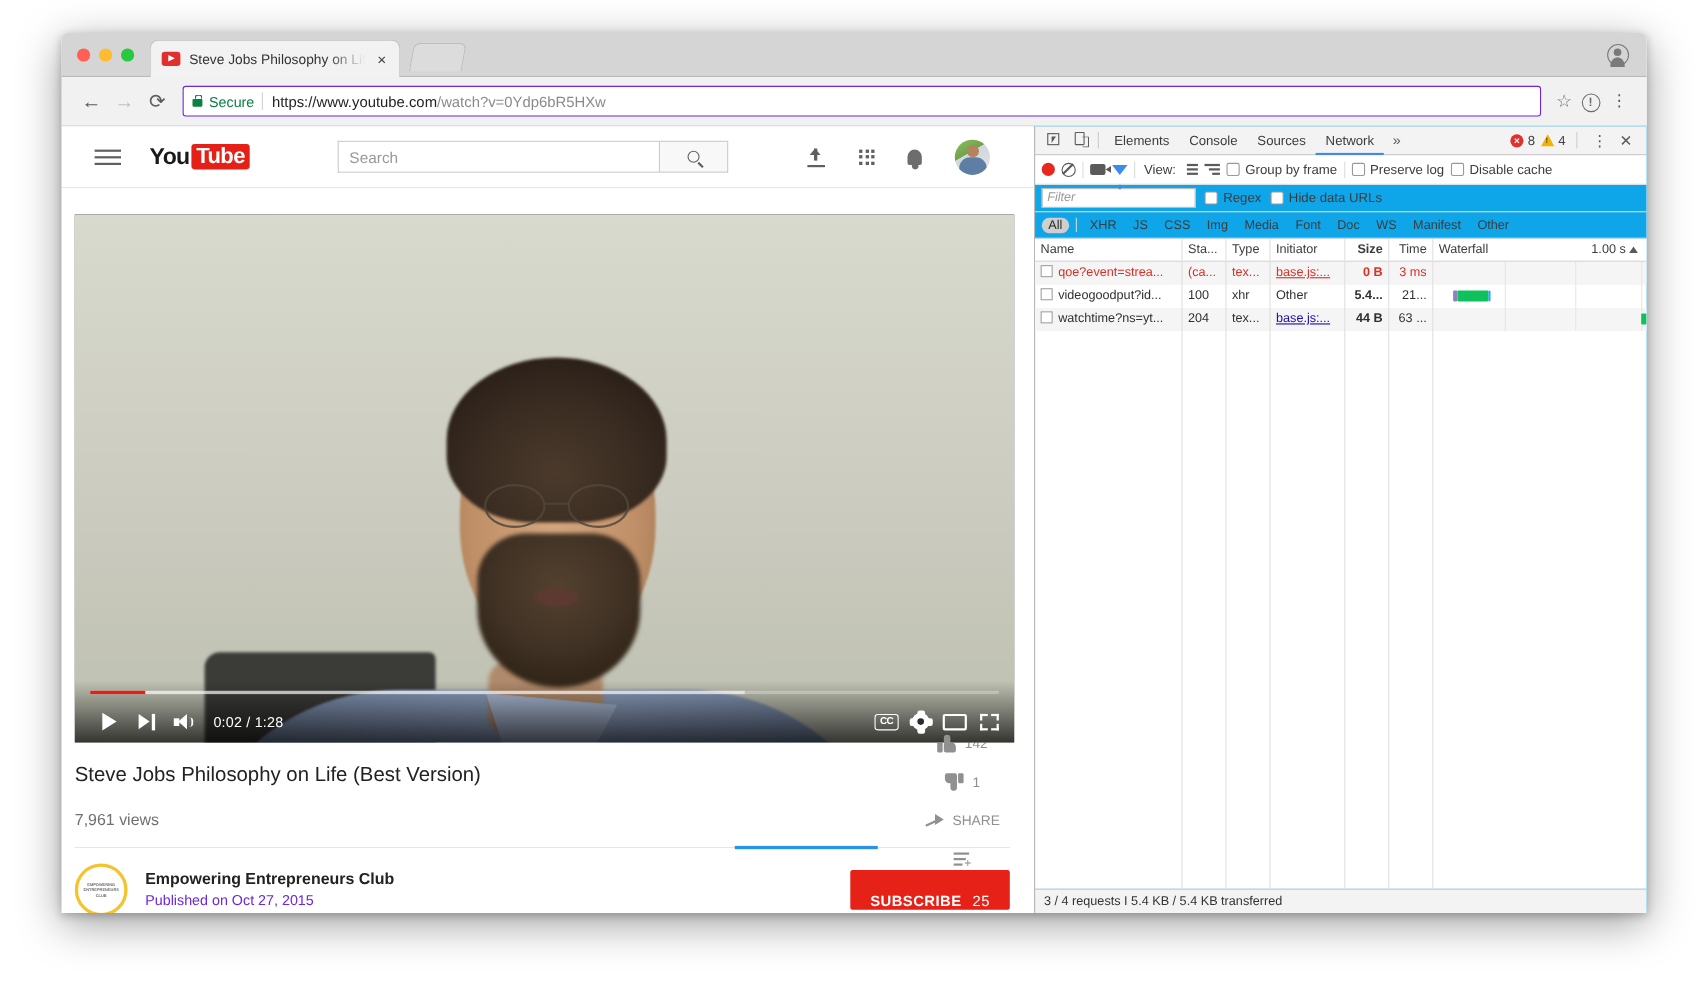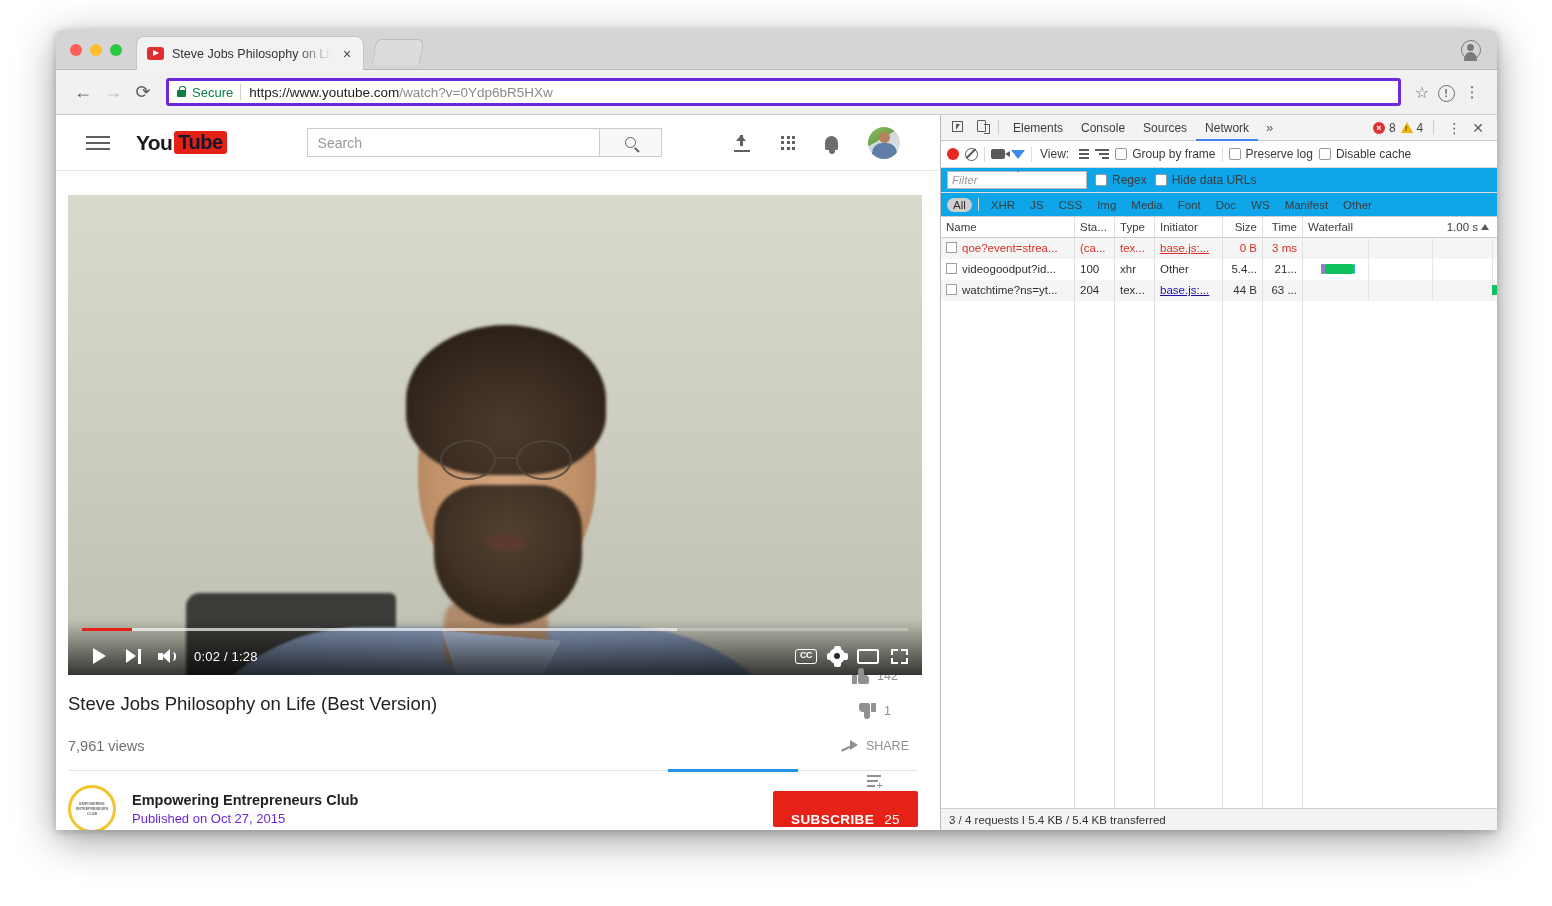--- a/index.html
+++ b/index.html
@@ -90,21 +90,21 @@
     border-bottom: 1px solid #cfcfcf;
   }
   .navbtn {
     width: 30px; height: 30px; flex: none;
     display: flex; align-items: center; justify-content: center;
     color: #5b5b5b; font-size: 18px; line-height: 1;
   }
   .navbtn.dim { color: #c0c0c0; }
   .omnibox {
     flex: 1; height: 28px; margin: 0 10px 0 8px;
-    background: #fff; border: 3px solid #6d28d9; border-radius: 3px;
+    background: #fff; border: 1px solid #6d28d9; border-radius: 3px;
     display: flex; align-items: center; padding: 0 8px;
     font-size: 13.5px; overflow: hidden;
   }
   .lock {
     width: 9px; height: 7px; background: #0b8043; border-radius: 1px;
     position: relative; flex: none; margin-right: 6px; margin-top: 2px;
   }
   .lock::before {
     content:''; position:absolute; left: 2px; top: -4px; width: 5px; height: 5px;
     border: 1.6px solid #0b8043; border-bottom: none; border-radius: 3px 3px 0 0;
@@ -135,21 +135,21 @@
     border-bottom: 1px solid #e8e8e8; background: #fff;
   }
   .hamburger { width: 24px; margin-left: 12px; margin-right: 26px; }
   .hamburger i { display: block; height: 2px; background: #5f5f5f; margin: 4px 0; }
   .yt-logo { display: flex; align-items: center; font-size: 0; }
   .yt-you {
     font-family: "Liberation Sans", sans-serif; font-weight: bold;
     font-size: 21px; color: #1a1a1a; letter-spacing: -.6px;
   }
   .yt-tube {
-    background: #e52117; color: #0f172a; font-weight: bold; font-size: 20px;
+    background: #e52117; color: #ffffff; font-weight: bold; font-size: 20px;
     padding: 0 4px; border-radius: 3px; margin-left: 2px; letter-spacing: -.5px;
   }
   .search-wrap { margin-left: 80px; display: flex; }
   .search-box {
     width: 292px; height: 29px; border: 1px solid #ccc; border-right: none;
     background: #fff; display: flex; align-items: center; padding: 0 10px;
     font-size: 14px; color: #999;
   }
   .search-btn {
     width: 63px; height: 29px; border: 1px solid #ccc; background: #f8f8f8;
@@ -436,21 +436,21 @@
     border-bottom: 1px solid #cfcfcf; background: #fff;
   }
   .net-head > div, .net-row > div {
     border-right: 1px solid #e0e0e0; padding: 0 5px; line-height: 20px;
     overflow: hidden; white-space: nowrap; text-overflow: ellipsis;
   }
   .c-name { width: 134px; flex: none; }
   .c-status { width: 40px; flex: none; }
   .c-type { width: 40px; flex: none; }
   .c-init { width: 68px; flex: none; }
-  .c-size { width: 40px; flex: none; text-align: right; }
+  .c-size { width: 40px; flex: none; text-align: right; font-weight: bold; }
   .c-time { width: 40px; flex: none; text-align: right; }
   .c-wf { flex: 1; min-width: 0; position: relative; border-right: none !important; }
   .net-row { display: flex; height: 21px; flex: none; font-size: 11.5px; line-height: 20px; }
   .net-row.odd { background: #f5f5f5; }
   .net-row.err > div { color: #d93025; }
   .net-cb { width: 11px; height: 11px; border: 1px solid #a0a0a0; background:#fff; display:inline-block; vertical-align:-1px; margin-right: 5px; }
   .init-link { color: #1a0dab; text-decoration: underline; }
   .net-row.err .init-link { color: #d93025; }
   .wf-grid { position: absolute; inset: 0; pointer-events: none; }
   .wf-grid i { position: absolute; top: 0; bottom: 0; width: 1px; background: #e6e6e6; }

